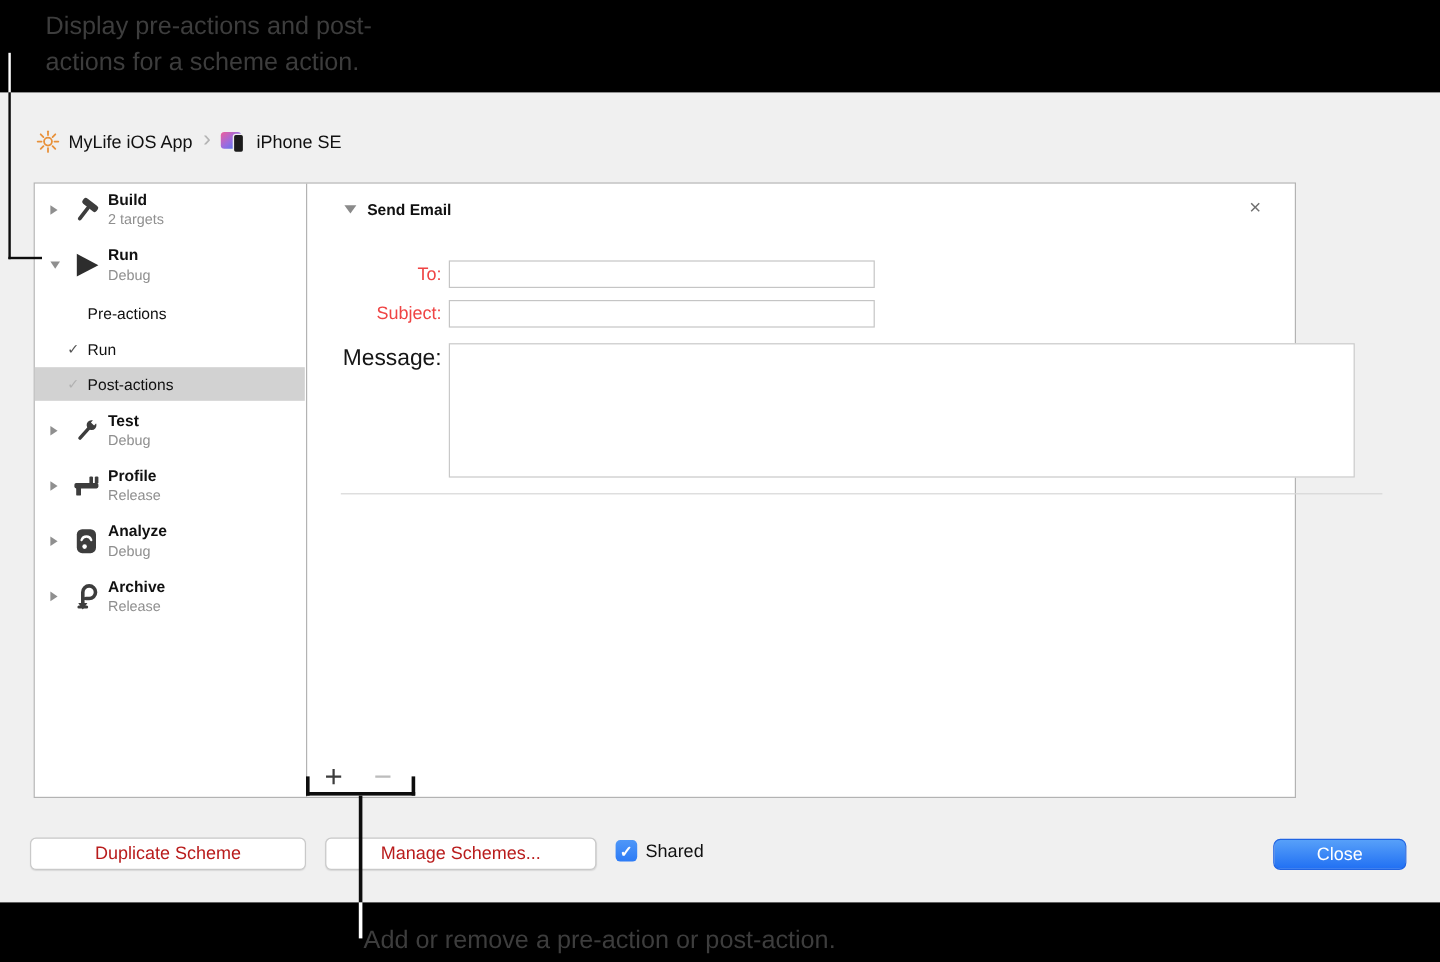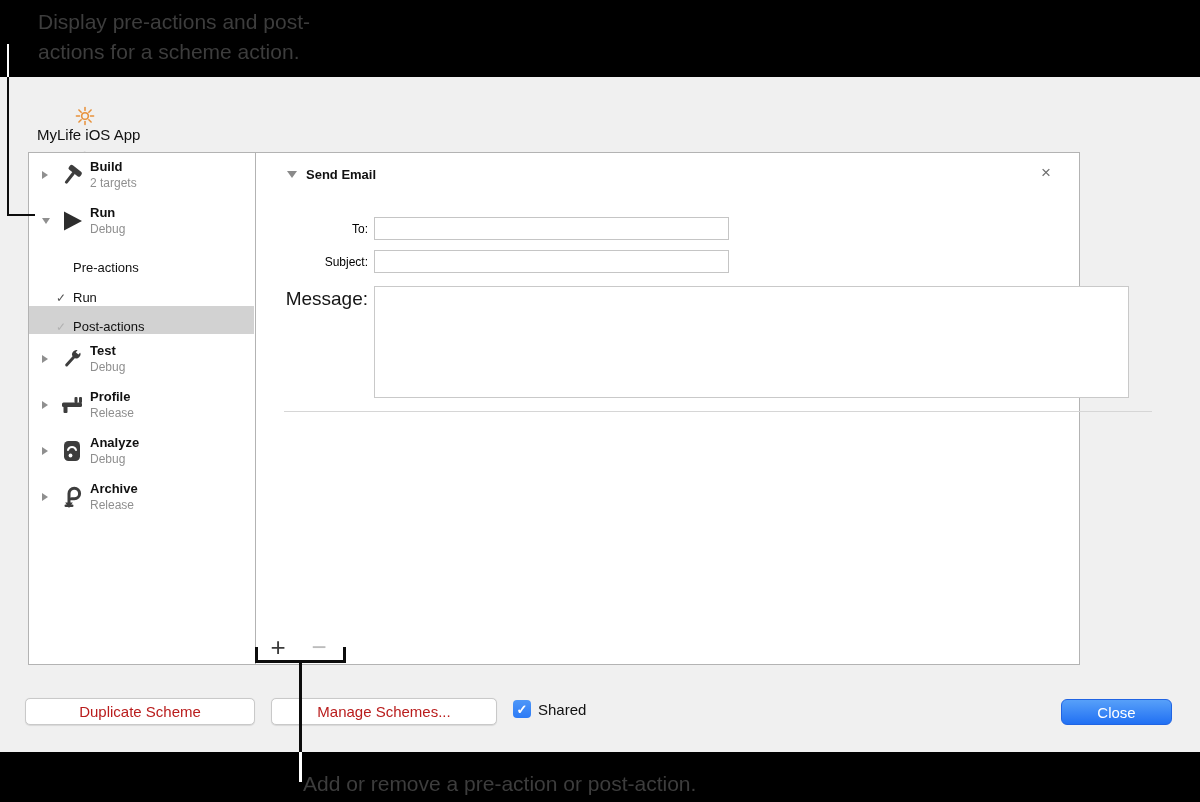--- a/index.html
+++ b/index.html
@@ -5,46 +5,46 @@
   html,body{margin:0;padding:0;background:#000;}
   .stage{position:relative;width:1200px;height:802px;background:#000;overflow:hidden;
          font-family:"Liberation Sans",sans-serif;}
   
   .callout-text{position:absolute;color:#3d3d3d;font-size:21px;line-height:30px;white-space:pre;}
   .ct-top{left:38px;top:7px;}
   .ct-bottom{left:303px;top:769px;white-space:nowrap;}
   .cline{position:absolute;z-index:30;}
   
   .sheet{position:absolute;left:0;top:77px;width:1200px;height:675px;background:#f0f0f0;}
-  .breadcrumb{position:absolute;left:30px;top:29px;height:24px;display:flex;align-items:center;flex-direction:column;}
+  .breadcrumb{position:absolute;left:30px;top:29px;height:24px;display:flex;align-items:center;}
   .bc-name{font-size:15px;font-weight:500;color:#111;margin-left:7px;}
   .bc-sep{font-size:19px;color:#b4b4b4;margin:0 7px 2px 9px;font-weight:400;}
   
   .panel{position:absolute;left:28px;top:75px;width:1052px;height:513px;background:#fff;
          border:1px solid #b3b3b3;box-sizing:border-box;}
   .sidebar{position:absolute;left:0;top:0;width:227px;height:100%;border-right:1px solid #b3b3b3;box-sizing:border-box;}
   .srow{position:absolute;left:0;right:1px;height:44px;display:flex;align-items:center;}
   .disc{width:14px;margin-left:13px;display:flex;}
   .tri-right{width:0;height:0;border-top:4.5px solid transparent;border-bottom:4.5px solid transparent;border-left:6.5px solid #8f8f8f;}
   .tri-down{width:0;height:0;border-left:4.5px solid transparent;border-right:4.5px solid transparent;border-top:6.5px solid #8f8f8f;}
   .sicon{width:27px;height:27px;margin-left:2px;display:flex;align-items:center;justify-content:center;}
   .stext{margin-left:5px;}
   .stitle{font-size:13px;font-weight:bold;color:#111;line-height:16px;}
   .ssub{font-size:12px;color:#8f8f8f;line-height:17px;}
-  .srow-sub{position:absolute;left:0;right:1px;height:28px;display:flex;align-items:flex-end;font-size:13px;color:#111;}
+  .srow-sub{position:absolute;left:0;right:1px;height:28px;display:flex;align-items:center;font-size:13px;color:#111;}
   .scheck{width:17px;margin-left:27px;font-size:12px;color:#555;}
   .scheck.faint{color:#b2b2b2;}
   .srow-sub.selected{background:#d2d2d2;}
   .main{position:absolute;left:227px;top:0;right:0;bottom:0;}
   .panel-header{position:absolute;left:31px;top:14px;display:flex;align-items:center;}
   .ph-disc{width:0;height:0;border-left:5px solid transparent;border-right:5px solid transparent;border-top:7px solid #8a8a8a;}
   .ph-title{margin-left:9px;font-size:13px;font-weight:bold;color:#111;}
   .panel-close{position:absolute;right:28px;top:10px;font-size:17px;color:#6f6f6f;cursor:default;}
   .frow{position:absolute;display:flex;align-items:center;}
-  .flabel{width:112px;text-align:right;font-size:12px;color:#000000;}
+  .flabel{width:112px;text-align:right;font-size:15px;color:#ef4444;}
   .finput{margin-left:6px;width:355px;height:23px;border:1px solid #c5c5c5;background:#fff;
           box-sizing:border-box;font-size:13px;padding:0 4px;font-family:"Liberation Sans",sans-serif;}
   .ftext{position:absolute;left:118px;top:133px;width:755px;height:112px;border:1px solid #c9c9c9;
          background:#fff;box-sizing:border-box;resize:none;font-size:13px;padding:3px 4px;
          font-family:"Liberation Sans",sans-serif;}
   .mlabel{position:absolute;left:0;top:135px;width:112px;text-align:right;font-size:19px;color:#161616;}
   .mdivider{position:absolute;left:28px;top:258px;width:868px;height:1px;background:#d6d6d6;}
   .addremove{position:absolute;left:10px;top:481px;display:flex;gap:17px;}
   .ar-btn{font-size:26px;line-height:26px;width:24px;text-align:center;}
   .ar-add{color:#3c3c3c;}

